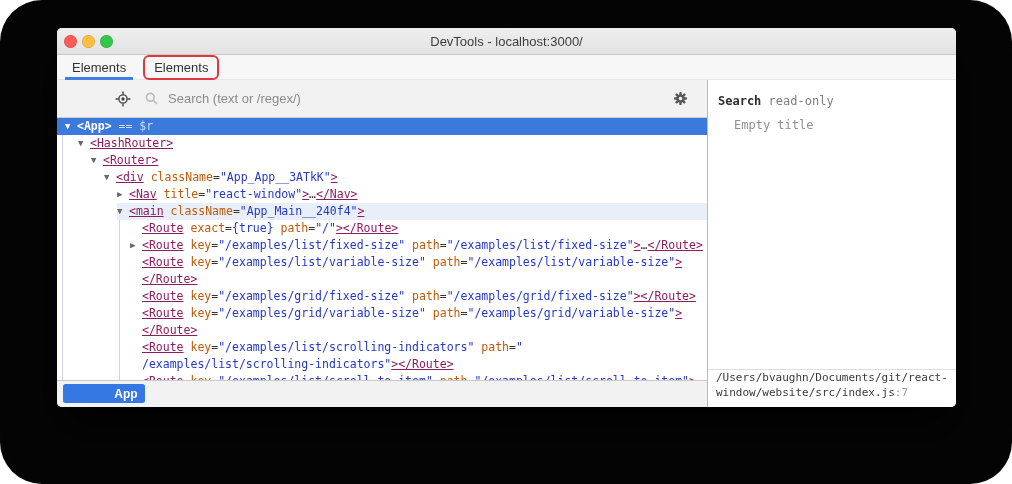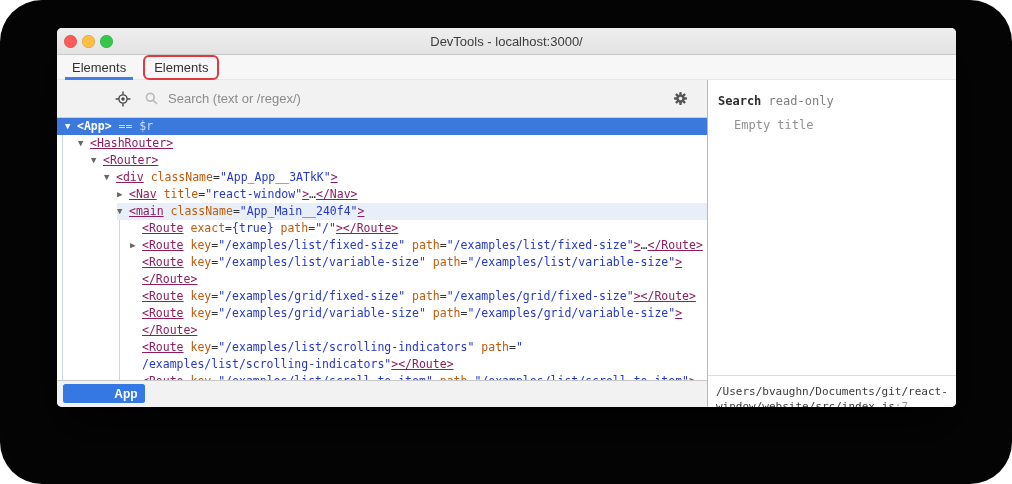--- a/index.html
+++ b/index.html
@@ -54,22 +54,22 @@
           border-top:1px solid #c9c9c9;box-sizing:border-box;}
   .badge{position:absolute;left:6px;top:3px;bottom:4px;width:38px;background:var(--badge_blue,#3578e4);
          border-radius:2.5px;color:#fff;font-size:12px;font-weight:bold;display:flex;align-items:center;justify-content:center;padding-left:44px;}
   
   .divider{position:absolute;left:650px;top:52px;width:1px;height:327px;background:#b9b9b9;}
   .rightpanel{position:absolute;left:651px;top:52px;width:248px;height:327px;background:#fff;
               font-family:"DejaVu Sans Mono",monospace;}
   .props-head{padding:14px 0 0 10px;font-size:12px;color:#7e7e7e;}
   .props-head b{color:#2d2d2d;}
   .props-empty{padding:10px 0 0 26px;font-size:12px;color:#909090;}
-  .source{position:absolute;left:0;bottom:0;width:100%;height:32px;border-top:1px solid #ddd;box-sizing:border-box;
-          padding:8px 0 0 8px;font-size:11px;line-height:15px;color:#3a3a3a;white-space:pre;overflow:hidden;}
+  .source{position:absolute;left:0;bottom:0;width:100%;height:38px;border-top:1px solid #ddd;box-sizing:border-box;
+          padding:0 0 0 8px;font-size:11px;line-height:15px;color:#3a3a3a;white-space:pre;overflow:hidden;}
   .src-line{color:#9a9a9a;}
 </style>
 </head>
 <body>
 
 <div class="stage">
   <div class="backdrop"></div>
 
   <div class="window">
 

